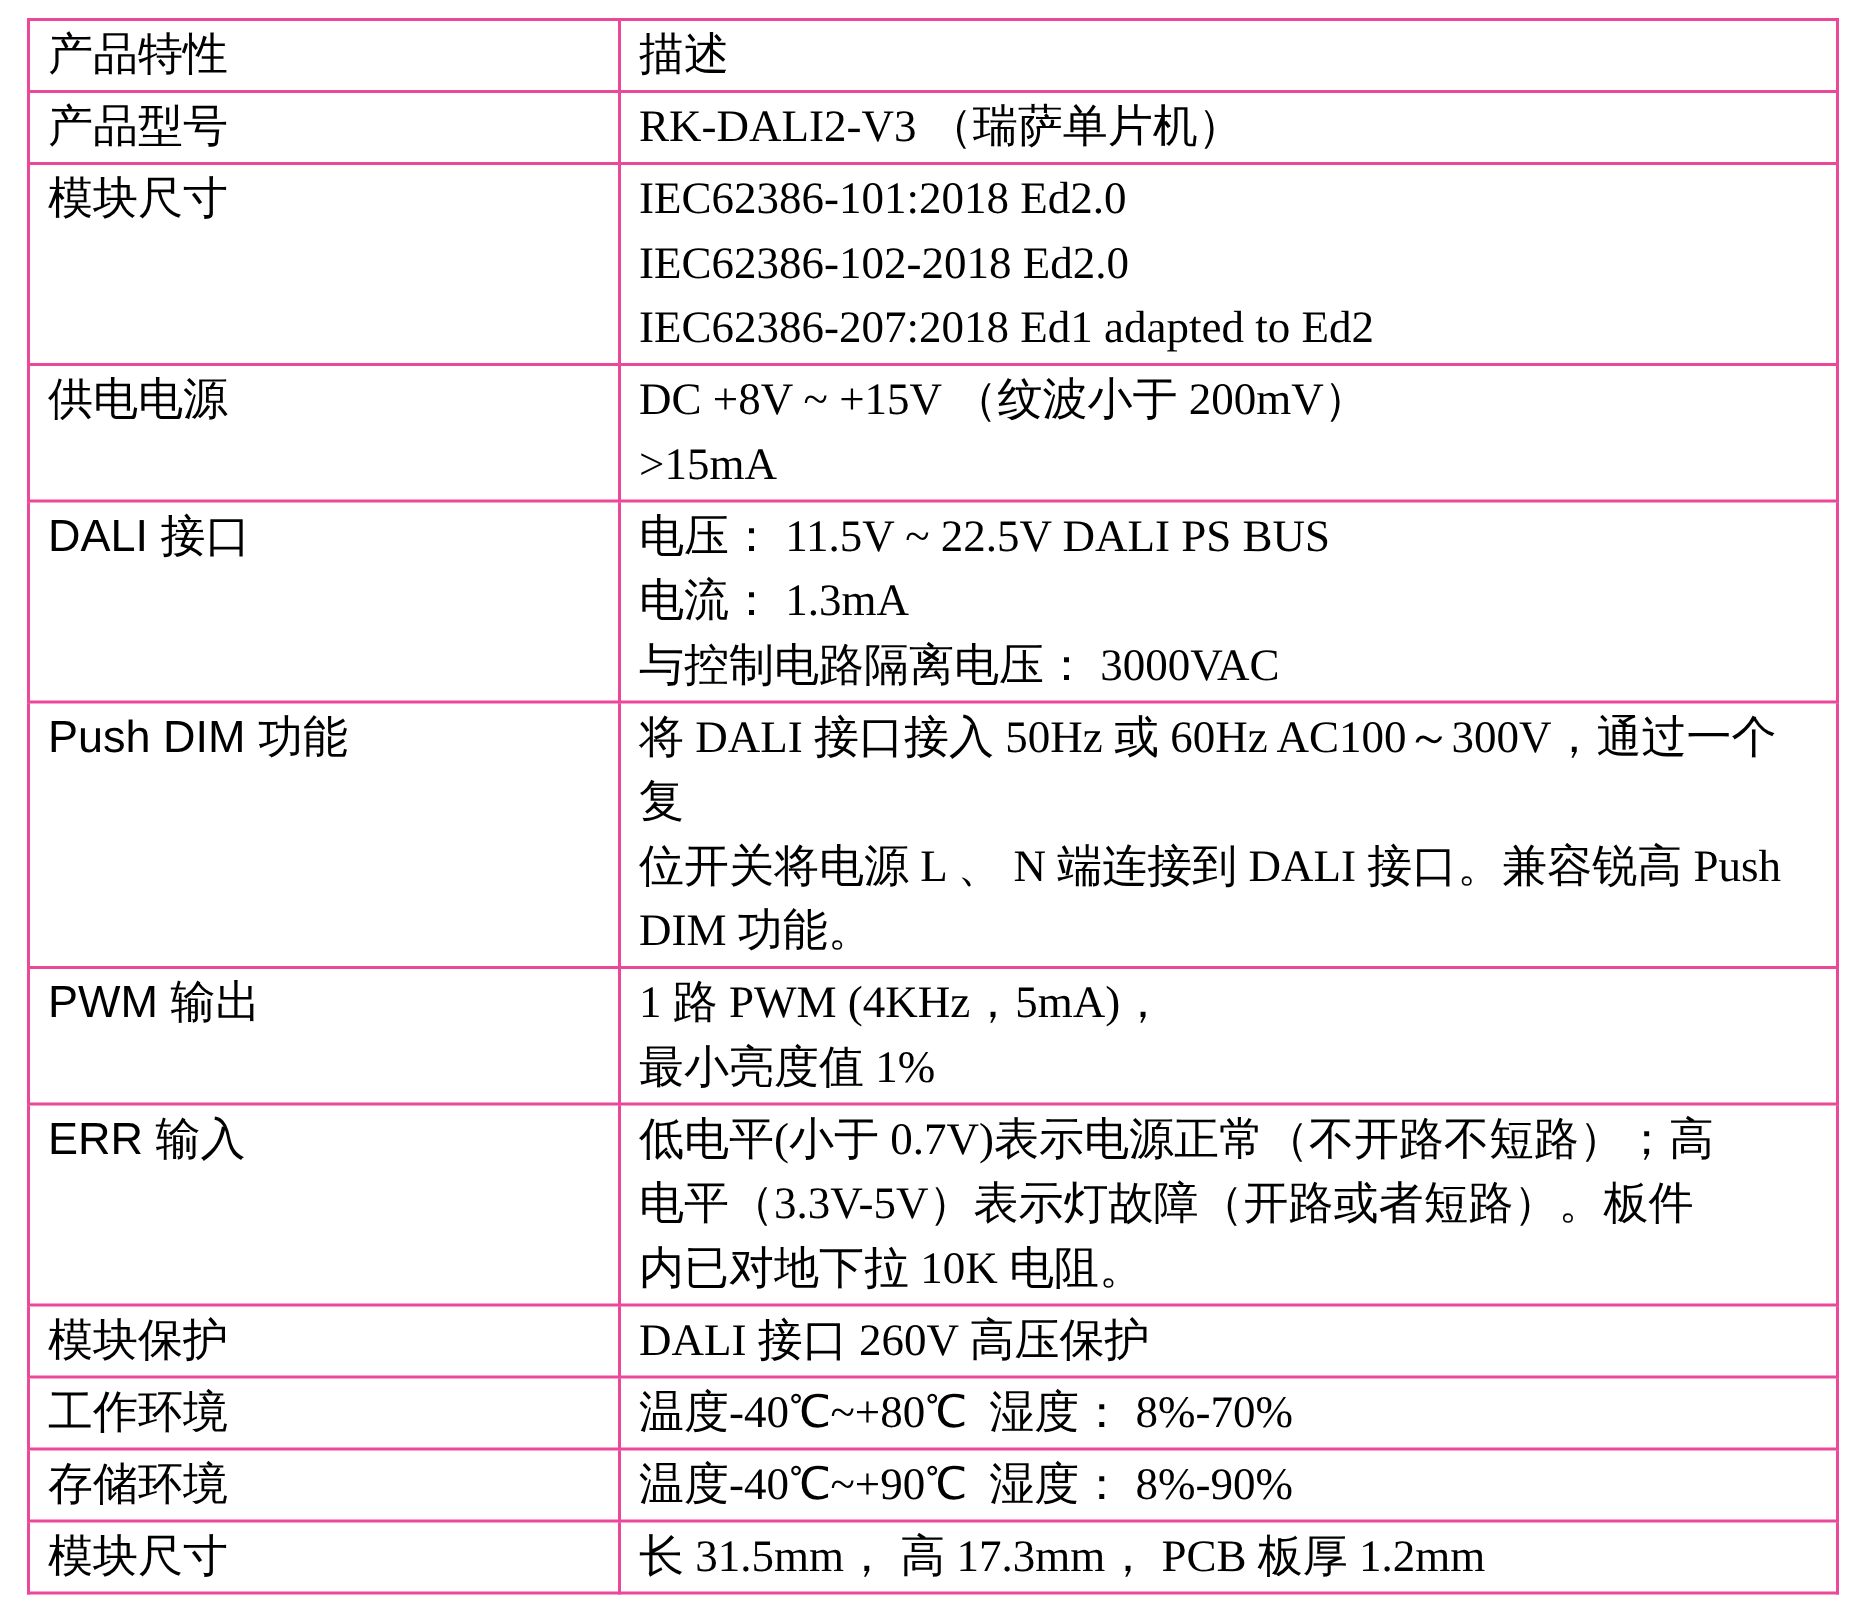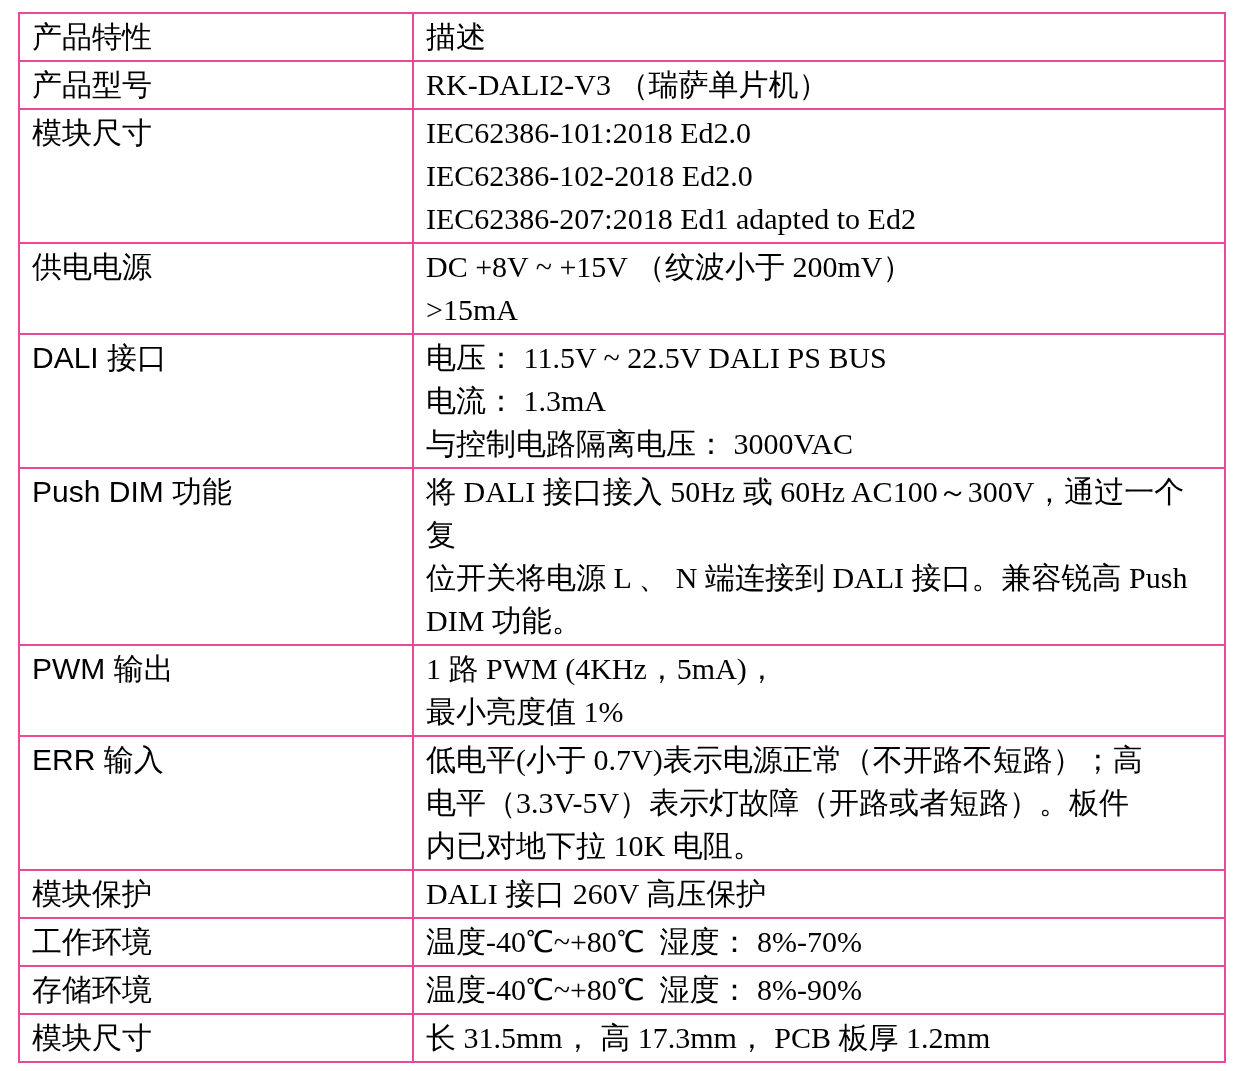--- a/index.html
+++ b/index.html
@@ -93,21 +93,21 @@
     <td class="desc-cell"><div class="desc-line">DALI 接口 260V 高压保护</div></td>
   </tr>
 
   <tr>
     <td class="feature-cell">工作环境</td>
     <td class="desc-cell"><div class="desc-line">温度-40℃~+80℃  湿度： 8%-70%</div></td>
   </tr>
 
   <tr>
     <td class="feature-cell">存储环境</td>
-    <td class="desc-cell"><div class="desc-line">温度-40℃~+80℃  湿度： 8%-90%</div></td>
+    <td class="desc-cell"><div class="desc-line">温度-40℃~+90℃  湿度： 8%-90%</div></td>
   </tr>
 
 
   <tr>
     <td class="feature-cell">模块尺寸</td>
     <td class="desc-cell"><div class="desc-line">长 31.5mm， 高 17.3mm， PCB 板厚 1.2mm</div></td>
   </tr>
 </tbody>
 </table>
 

